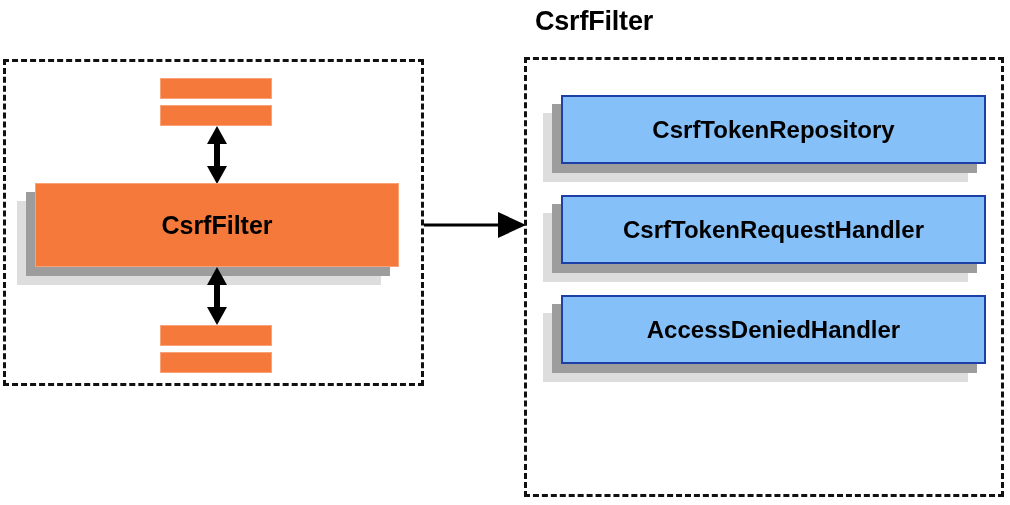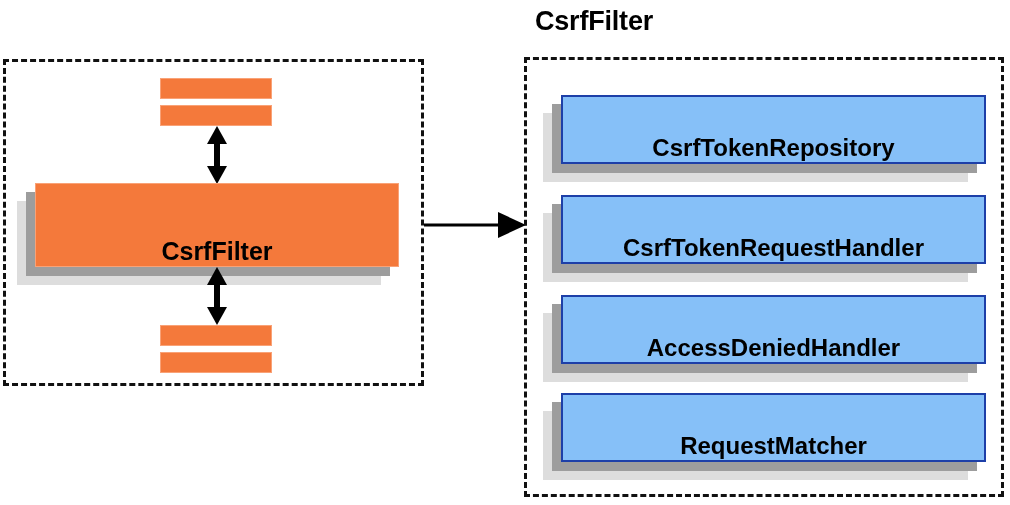--- a/index.html
+++ b/index.html
@@ -63,21 +63,21 @@
     width: 100%; height: 100%;
   }
   .node .shadow-far  { background: #dddddd; transform: translate(-18px, 18px); }
   .node .shadow-near { background: #9d9d9d; transform: translate(-9px, 9px); }
   .node .face {
     position: absolute;
     left: 0; top: 0;
     width: 100%; height: 100%;
     box-sizing: border-box;
     display: flex;
-    align-items: flex-end;
+    align-items: center;
     justify-content: center;
   }
   .node .label {
     position: relative;
     font-weight: bold;
     color: #000000;
     white-space: nowrap;
     text-align: center;
   }
 
@@ -169,21 +169,14 @@
   </div>
 
   <div class="node blue" style="left:561px; top:195px; width:425px; height:69px;">
     <span class="shadow-far"></span>
     <span class="shadow-near"></span>
     <span class="face">
       <span class="label">CsrfTokenRequestHandler</span>
     </span>
   </div>
 
-  <div class="node blue" style="left:561px; top:393px; width:425px; height:69px;">
-    <span class="shadow-far"></span>
-    <span class="shadow-near"></span>
-    <span class="face">
-      <span class="label">RequestMatcher</span>
-    </span>
-  </div>
 
 </div>
 
 </body></html>

